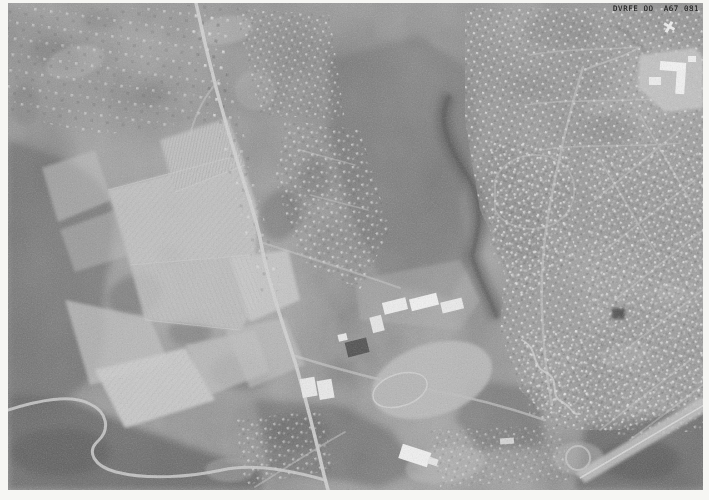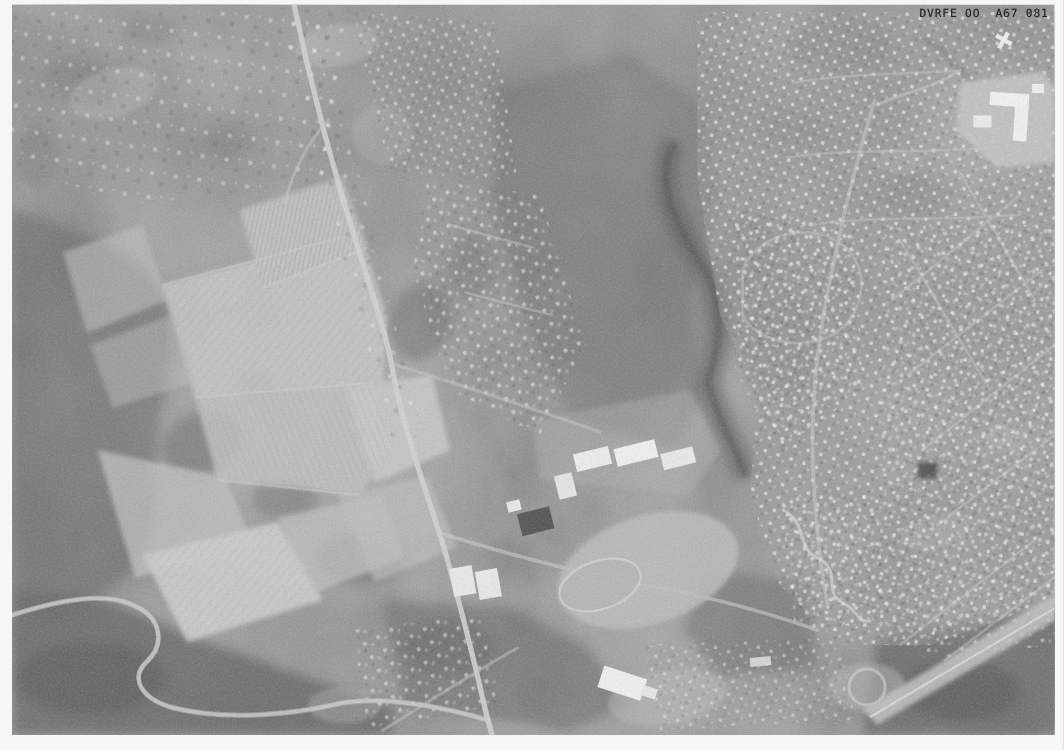--- a/index.html
+++ b/index.html
@@ -1,16 +1,16 @@
 <!DOCTYPE html>
 <html><head>
 <meta charset="utf-8">
 <style>
   html,body{margin:0;padding:0;background:#ffffff;}
-  .stage{position:relative;width:709px;height:500px;overflow:hidden;background:#f0abfc;
+  .stage{position:relative;width:709px;height:500px;overflow:hidden;background:#737373;
          font-family:"DejaVu Sans",sans-serif;}
   .photo-svg{position:absolute;left:0;top:0;display:block;}
   .frame-id{
     position:absolute;left:613px;top:3px;width:94px;height:12px;
     font-family:"DejaVu Sans Mono",monospace;
     font-size:7.5px;line-height:11px;letter-spacing:0.55px;
     color:rgba(24,24,24,0.82);
     white-space:pre;
     text-shadow:0 0 0.5px rgba(0,0,0,0.5);
     z-index:5;

